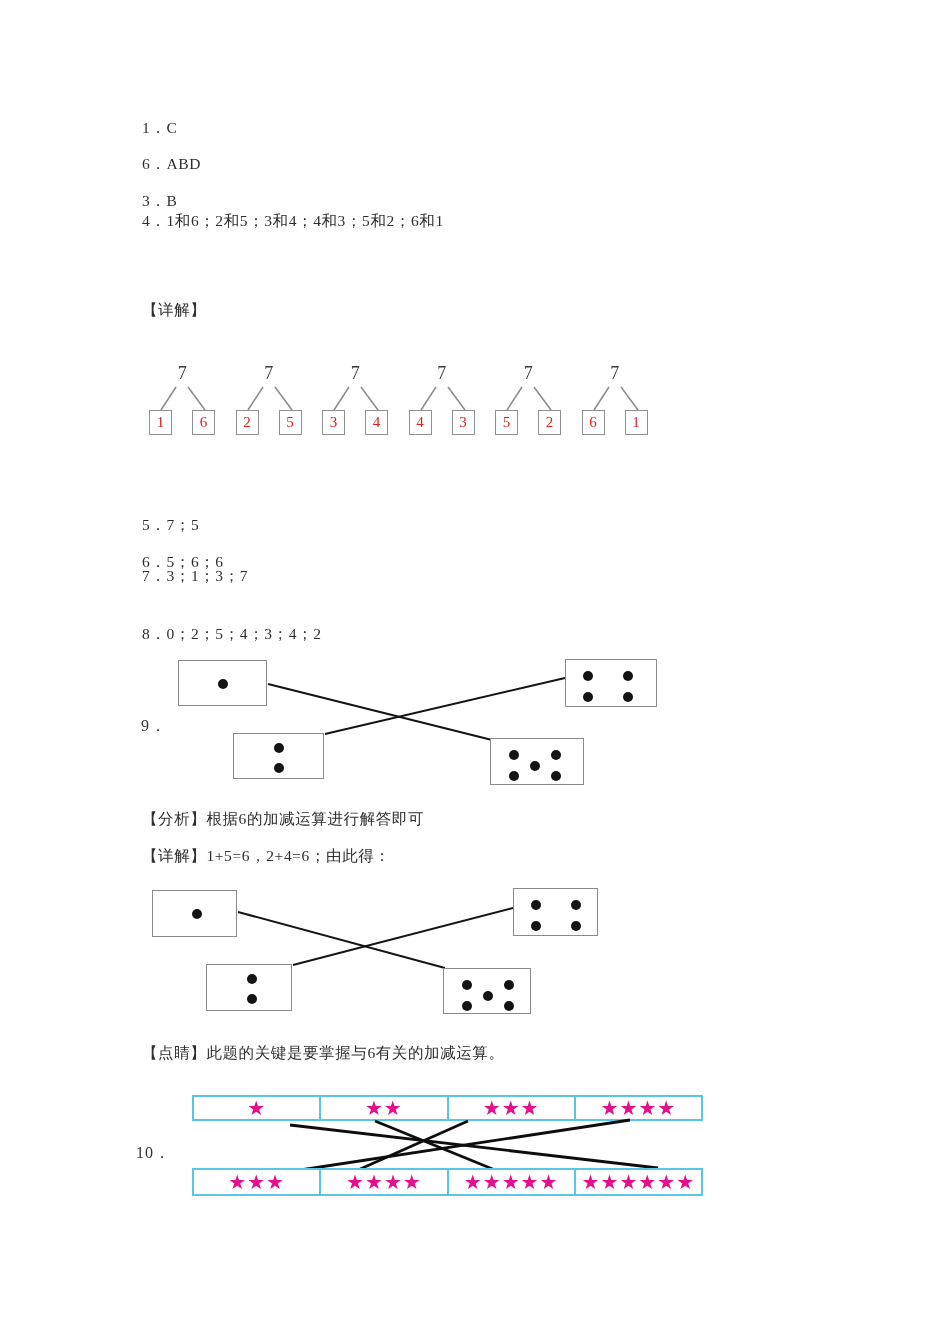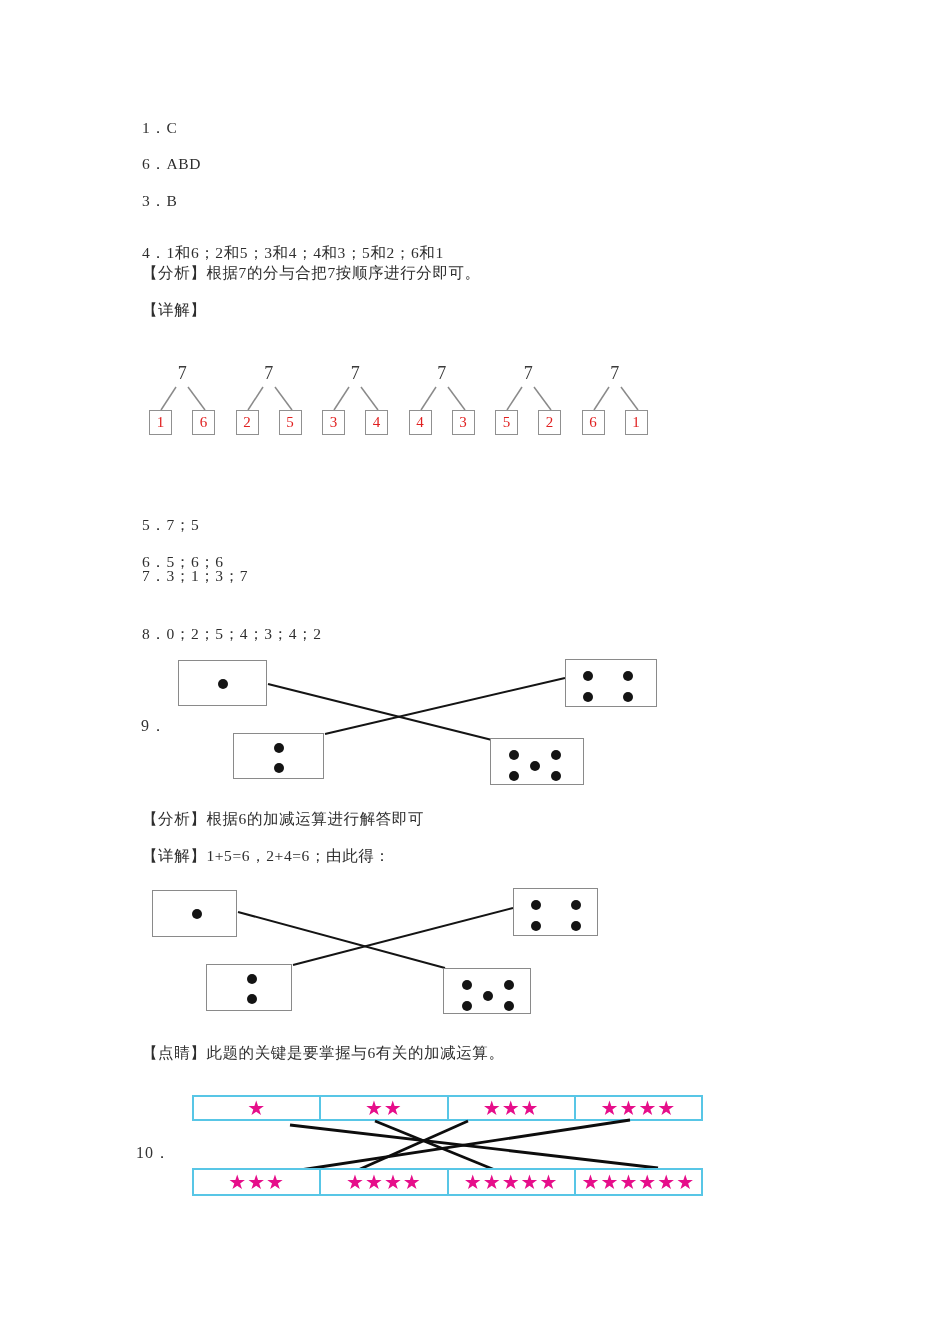--- a/index.html
+++ b/index.html
@@ -48,22 +48,21 @@
   .match-svg{position:absolute;left:192px;top:1095px;}
 </style>
 </head>
 <body>
 
 <div class="page">
 
   <div class="tline" style="top:119px">1．C</div>
   <div class="tline" style="top:155px">6．ABD</div>
   <div class="tline" style="top:192px">3．B</div>
-  <div class="tline" style="top:244px">4．1和6；2和5；3和4；4和3；5和2；6和1</div>
-  <div class="tline" style="top:264px">【分析】根据7的分与合把7按顺序进行分即可。</div>
+  <div class="tline" style="top:212px">4．1和6；2和5；3和4；4和3；5和2；6和1</div>
   <div class="tline" style="top:301px">【详解】</div>
 
   <div class="tree-strip">
     <div class="tree">
       <svg class="tree-svg" width="86" height="80">
           <line x1="37" y1="24" x2="22" y2="47" stroke="#8a8a8a" stroke-width="1.5"></line>
           <line x1="49" y1="24" x2="66" y2="47" stroke="#8a8a8a" stroke-width="1.5"></line>
         </svg>
       <div class="tree-top">7</div>
       <div class="tbox l">1</div>

